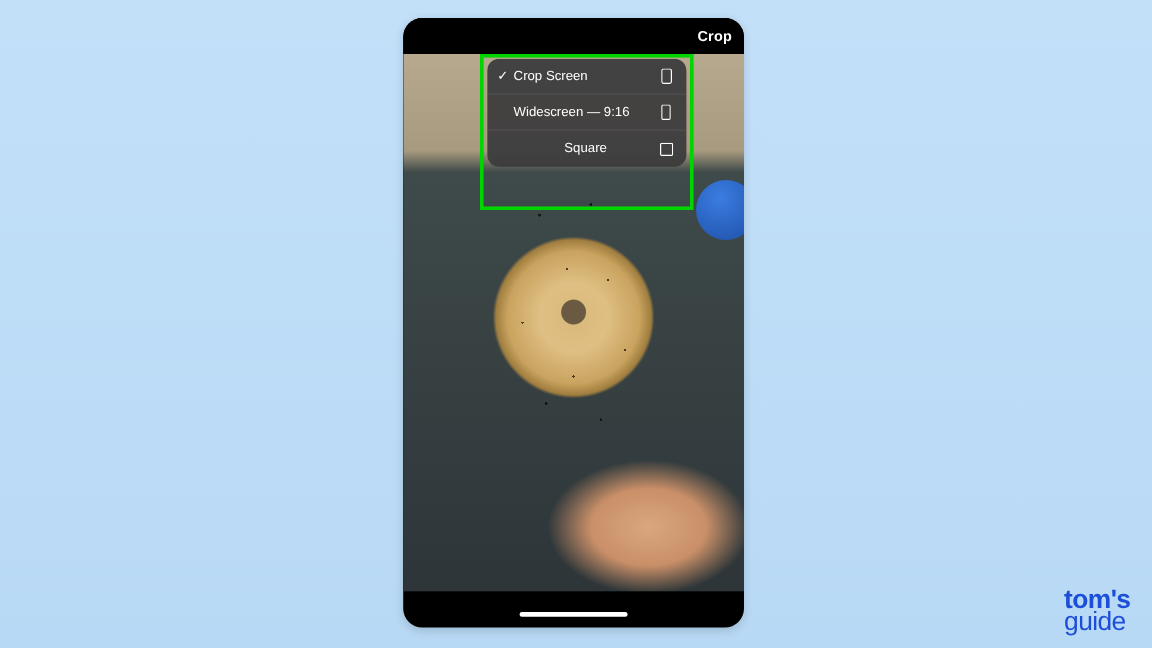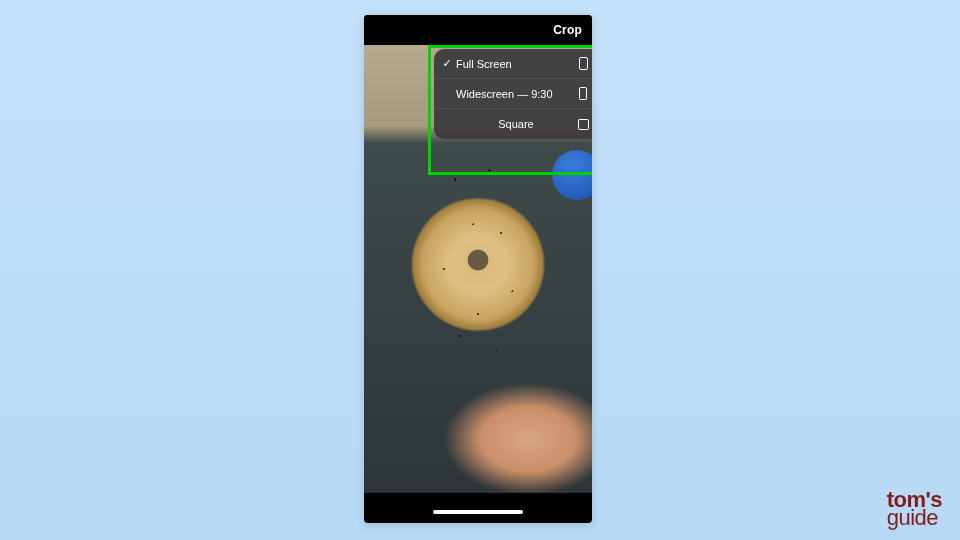--- a/index.html
+++ b/index.html
@@ -6,26 +6,26 @@
     body {
       width: 960px;
       height: 540px;
       background: linear-gradient(180deg, #c3e0f9 0%, #b8d9f5 100%);
       font-family: -apple-system, BlinkMacSystemFont, "Segoe UI", Helvetica, Arial, sans-serif;
       position: relative;
       overflow: hidden;
     }
     .phone {
       position: absolute;
-      left: 364px;
+      left: 336px;
       top: 15px;
-      width: 228px;
+      width: 284px;
       height: 508px;
       background: #000;
-      border-radius: 4px;
+      border-radius: 16px;
       overflow: hidden;
       box-shadow: 0 2px 8px rgba(0,0,0,0.15);
     }
     .status-bar {
       height: 30px;
       background: #000;
       position: relative;
     }
     .crop-label {
       position: absolute;
@@ -140,21 +140,21 @@
       width: 178px;
       height: 130px;
       border: 3px solid #00d400;
       pointer-events: none;
     }
     
     .watermark {
       position: absolute;
       right: 18px;
       bottom: 12px;
-      color: #7f1d1d;
+      color: #1d4ed8;
       line-height: 0.85;
       text-align: left;
     }
     .wm-top {
       font-size: 22px;
       font-weight: 700;
       letter-spacing: -0.5px;
     }
     .wm-bot {
       font-size: 22px;
@@ -172,30 +172,30 @@
 
   <div class="photo-area">
     <div class="photo">
       <div class="blue-obj"></div>
     </div>
   </div>
 
   <div class="dropdown">
     <div class="dropdown-item">
       <span class="check">✓</span>
-      <span class="item-label">Full Screen</span>
+      <span class="item-label">Crop Screen</span>
       <span class="item-icon">
         <svg width="9" height="13" viewBox="0 0 9 13">
             <rect x="0.5" y="0.5" width="8" height="12" rx="1.5" fill="none" stroke="#fff" stroke-width="1"></rect>
           </svg>
       </span>
     </div>
     <div class="dropdown-item">
       <span class="check"></span>
-      <span class="item-label">Widescreen — 9:30</span>
+      <span class="item-label">Widescreen — 9:16</span>
       <span class="item-icon">
         <svg width="8" height="13" viewBox="0 0 8 13">
             <rect x="0.5" y="0.5" width="7" height="12" rx="1" fill="none" stroke="#fff" stroke-width="1"></rect>
           </svg>
       </span>
     </div>
     <div class="dropdown-item">
       <span class="check"></span>
       <span class="item-label">Square</span>
       <span class="item-icon">

